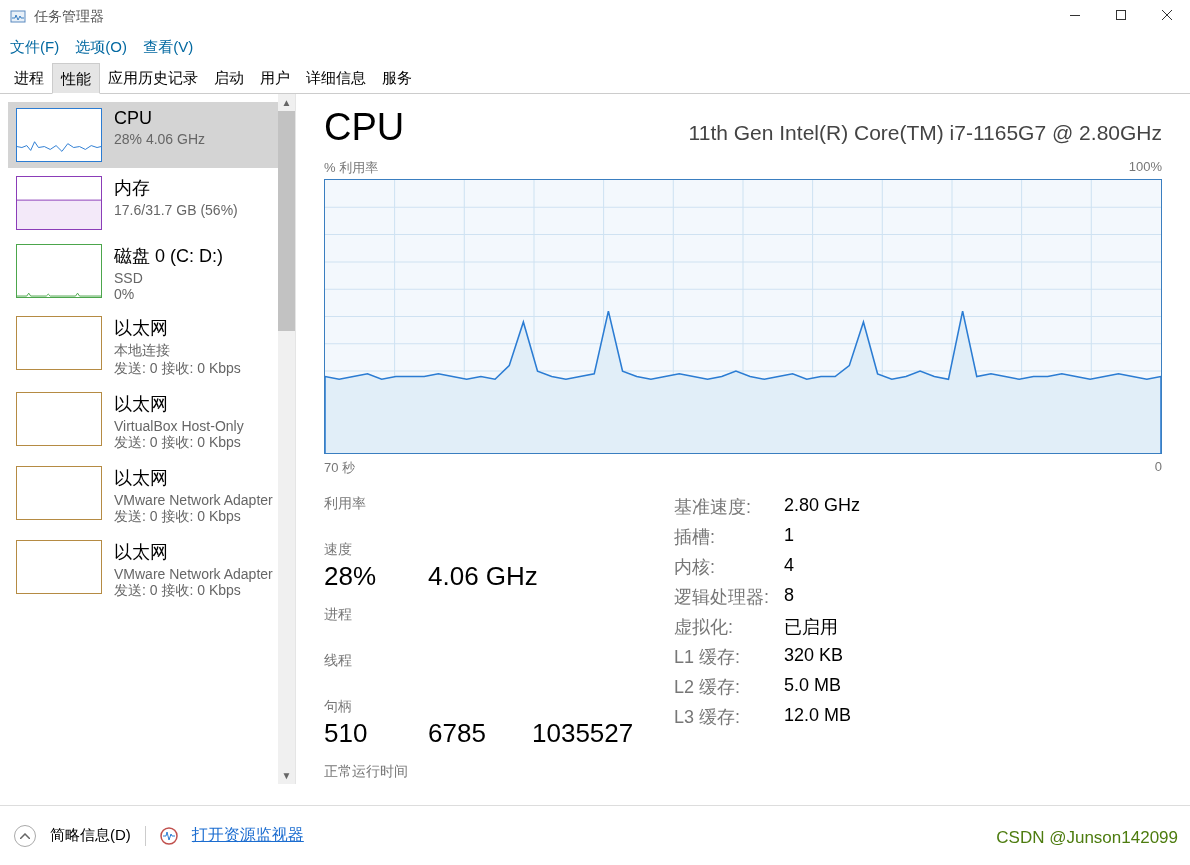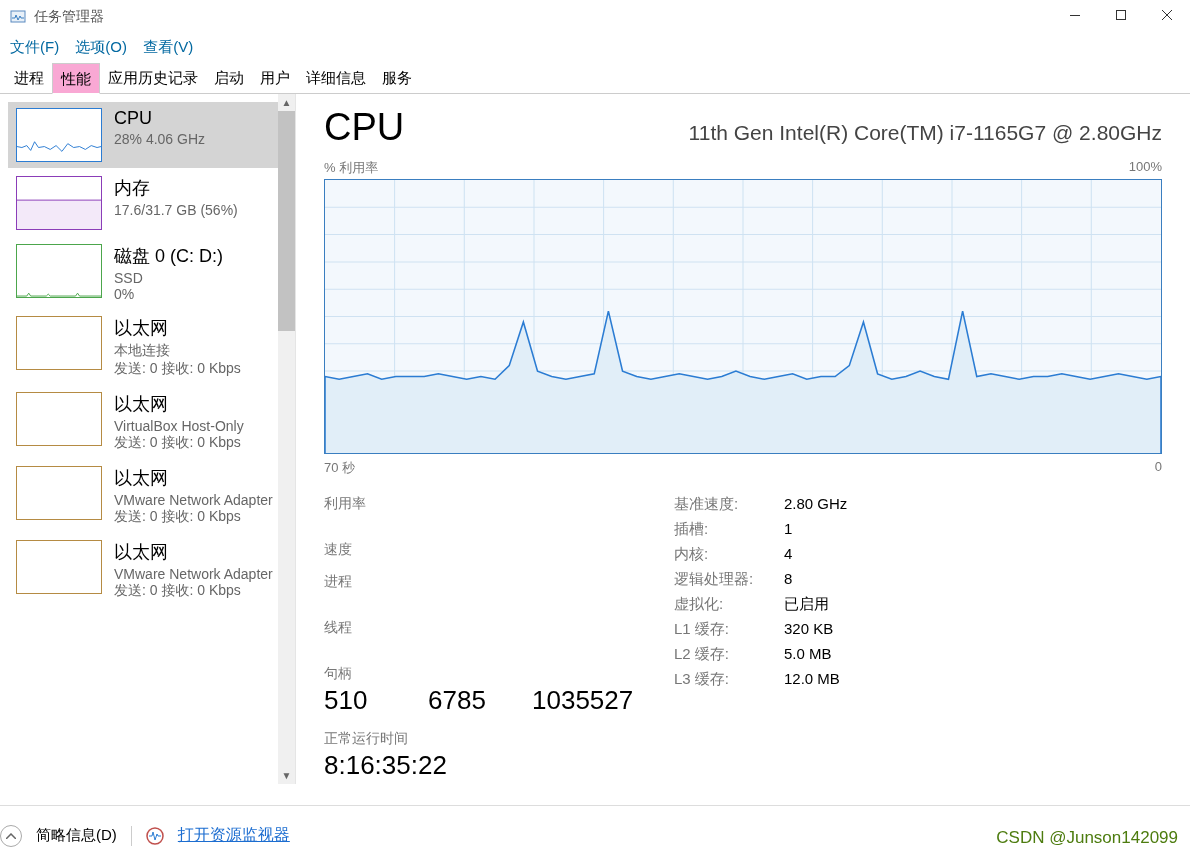--- a/index.html
+++ b/index.html
@@ -6,21 +6,21 @@
 body { font-family: "Microsoft YaHei", "Segoe UI", sans-serif; font-size: 14px; color: #000; background: #fff; width: 1190px; height: 865px; overflow: hidden; position: relative; }
 .titlebar { height: 34px; display: flex; align-items: center; padding: 0 10px; }
 .titlebar .app-icon { width: 16px; height: 16px; margin-right: 8px; }
 .titlebar .title { font-size: 14px; color: #555; }
 .win-controls { position: absolute; right: 0; top: 0; display: flex; }
 .win-btn { width: 46px; height: 30px; display: flex; align-items: center; justify-content: center; color: #555; }
 .menubar { padding: 4px 10px 6px; font-size: 15px; color: #0369a1; }
 .menubar span { margin-right: 12px; }
 .tabs { display: flex; border-bottom: 1px solid #ccc; padding: 0 6px; font-size: 15px; }
 .tab { padding: 6px 8px 4px; cursor: default; position: relative; }
-.tab.active { background: #f9a8d4; border: 1px solid #ccc; border-bottom: 1px solid #fff; margin-bottom: -1px; }
+.tab.active { background: #e5e5e5; border: 1px solid #ccc; border-bottom: 1px solid #fff; margin-bottom: -1px; }
 .content { display: flex; height: 690px; }
 .sidebar { width: 296px; border-right: 1px solid #e5e5e5; position: relative; overflow: hidden; }
 .sidebar-inner { padding: 8px 0 8px 8px; }
 .sidebar-item { display: flex; padding: 6px 8px; align-items: flex-start; gap: 12px; margin-bottom: 2px; }
 .sidebar-item.selected { background: #d4d4d4; }
 .thumb { width: 86px; height: 54px; border: 1px solid; background: #fff; flex-shrink: 0; position: relative; }
 .thumb svg { width: 100%; height: 100%; }
 .side-text { flex: 1; overflow: hidden; }
 .side-title { font-size: 18px; margin-bottom: 2px; white-space: nowrap; }
 .side-sub { font-size: 14px; color: #666; white-space: nowrap; }
@@ -34,24 +34,24 @@
 .chart-labels { display: flex; justify-content: space-between; font-size: 13px; color: #777; margin-bottom: 2px; }
 .chart { width: 100%; height: 275px; border: 1px solid #3a7ec0; margin-bottom: 2px; }
 .chart-bottom { display: flex; justify-content: space-between; font-size: 13px; color: #777; margin-bottom: 18px; }
 .stats-row { display: flex; }
 .stats-left { width: 340px; }
 .stat-group { margin-bottom: 14px; }
 .stat-labels { display: flex; gap: 28px; font-size: 14px; color: #777; margin-bottom: 2px; flex-direction: column; }
 .stat-values { display: flex; gap: 24px; font-size: 26px; }
 .stat-col { min-width: 80px; }
 .specs { margin-left: 10px; }
-.spec-row { display: flex; font-size: 15px; margin-bottom: 6px; }
+.spec-row { display: flex; font-size: 18px; margin-bottom: 6px; }
 .spec-label { width: 110px; color: #777; }
 .spec-value { color: #000; }
-.statusbar { position: absolute; bottom: 0; left: 0; right: 0; height: 60px; border-top: 1px solid #ddd; display: flex; align-items: center; padding: 0 0; gap: 14px; background: #fff; }
+.statusbar { position: absolute; bottom: 0; left: 0; right: 0; height: 60px; border-top: 1px solid #ddd; display: flex; align-items: center; padding: 0 14px; gap: 14px; background: #fff; }
 .circle-btn { width: 22px; height: 22px; border: 1px solid #aaa; border-radius: 50%; display: flex; align-items: center; justify-content: center; color: #666; font-size: 12px; }
 .status-link { color: #1c6dd0; cursor: pointer; font-size: 16px; text-decoration: underline; }
 .status-text { font-size: 15px; }
 .divider { width: 1px; height: 20px; background: #ccc; }
 .resmon-icon { width: 18px; height: 18px; }
 .watermark { position: absolute; bottom: 17px; right: 12px; font-size: 17px; color: #4d7c0f; }
 </style>
 </head>
 <body>
 
@@ -209,20 +209,24 @@
       <span>0</span>
     </div>
 
     <div class="stats-row">
       <div class="stats-left">
         <div class="stat-group">
           <div class="stat-labels">
               <span class="stat-col">利用率</span>
               <span class="stat-col">速度</span>
             </div>
+          <div class="stat-values">
+              <span class="stat-col">28%</span>
+              <span>4.06 GHz</span>
+            </div>
         </div>
         <div class="stat-group">
           <div class="stat-labels">
               <span class="stat-col">进程</span>
               <span class="stat-col">线程</span>
               <span>句柄</span>
             </div>
           <div class="stat-values">
               <span class="stat-col">510</span>
               <span class="stat-col">6785</span>

